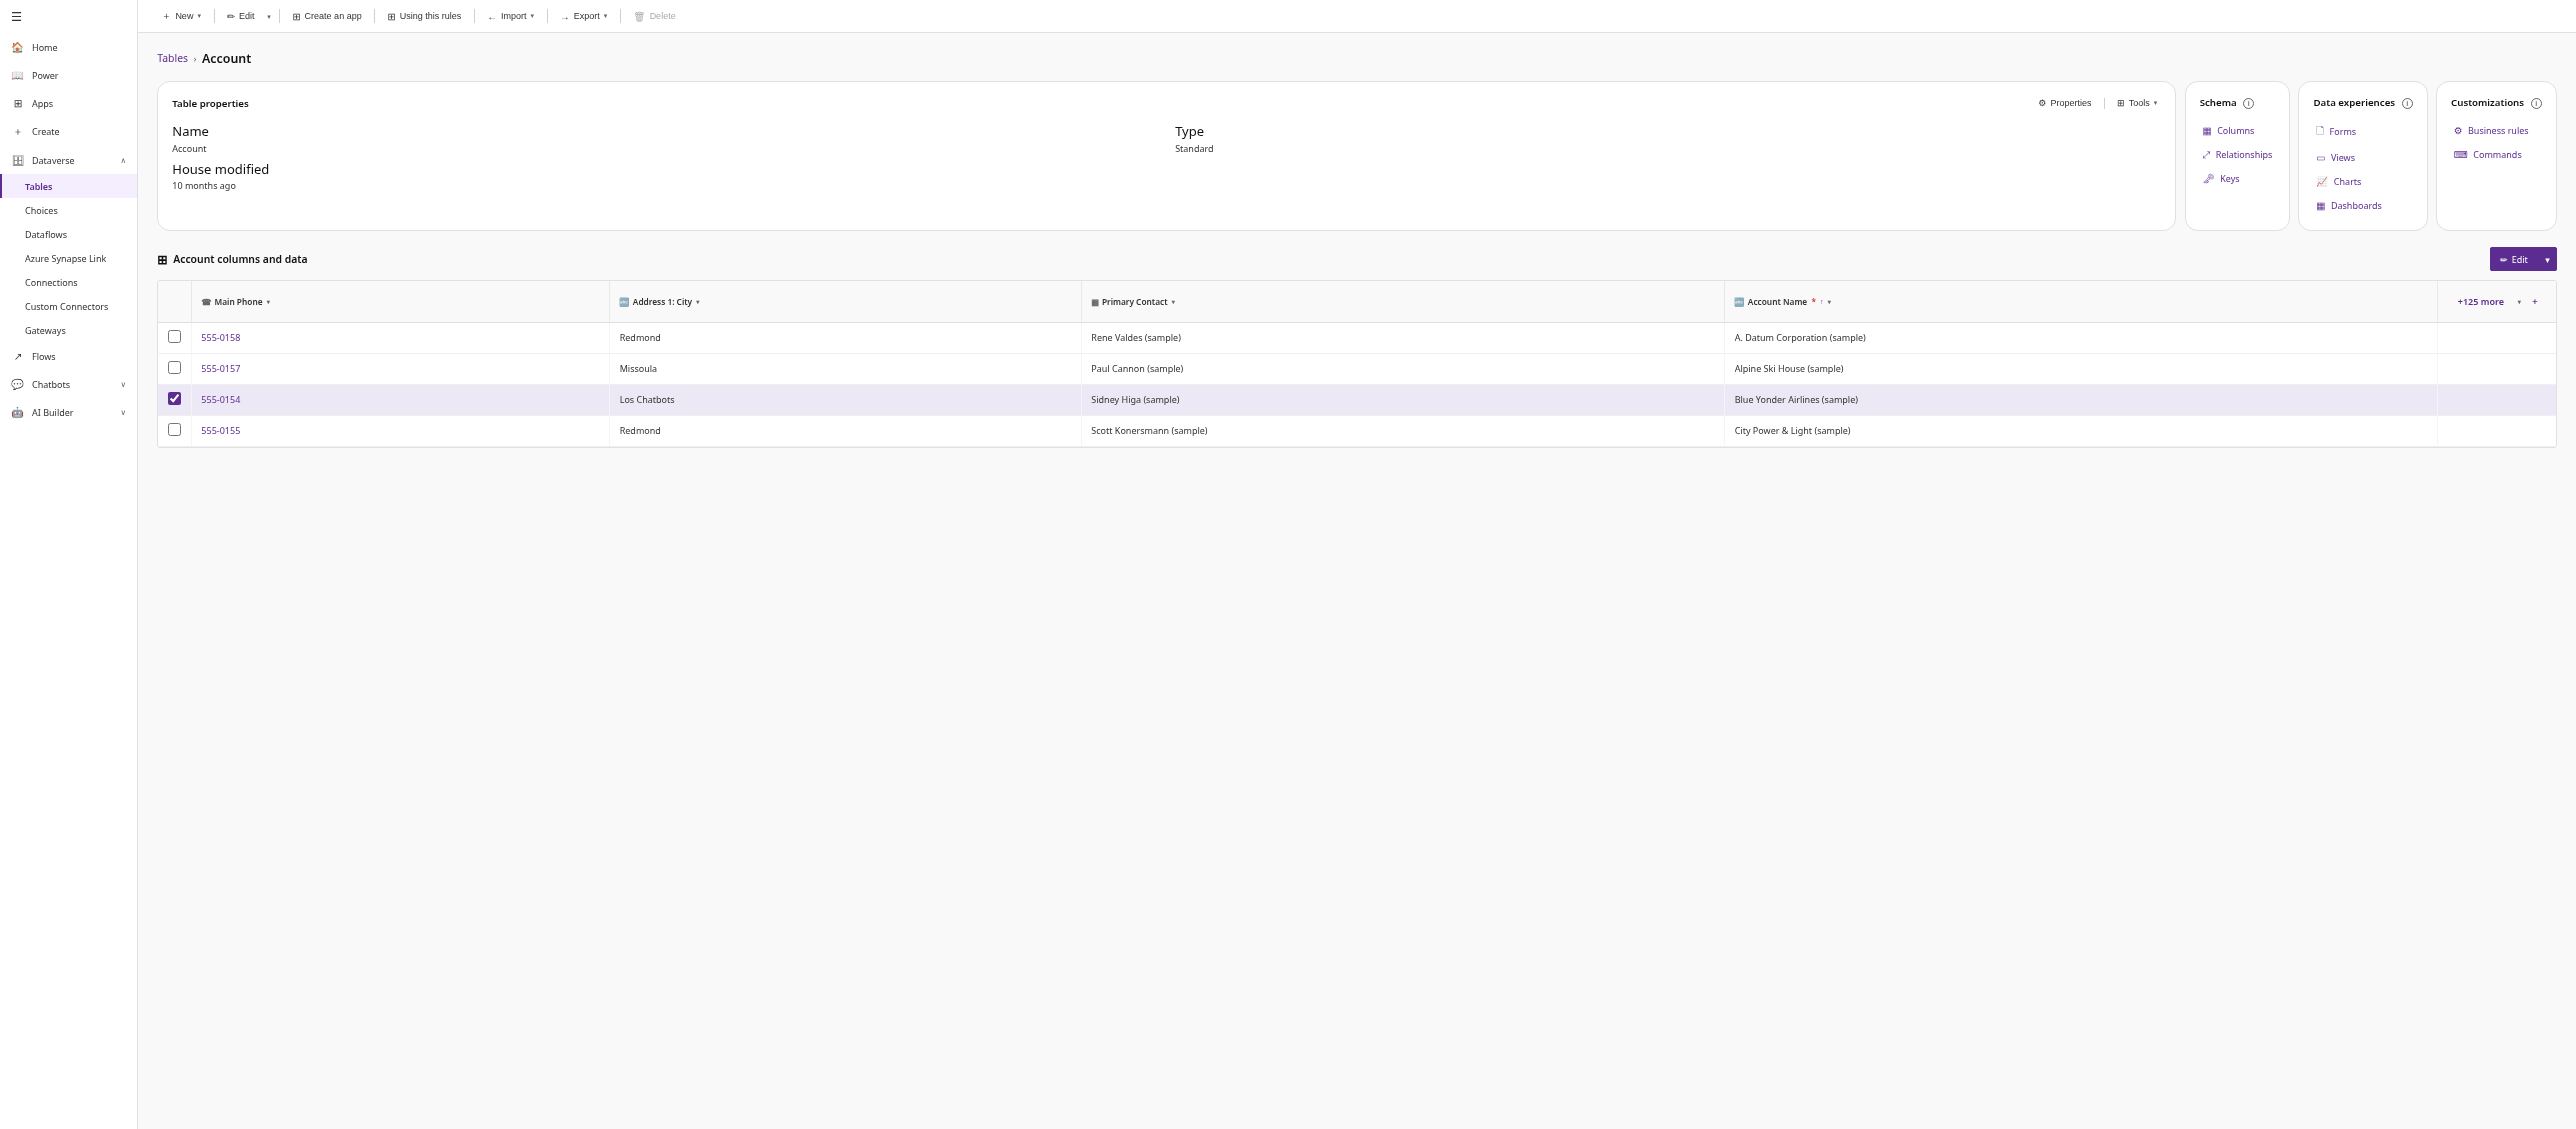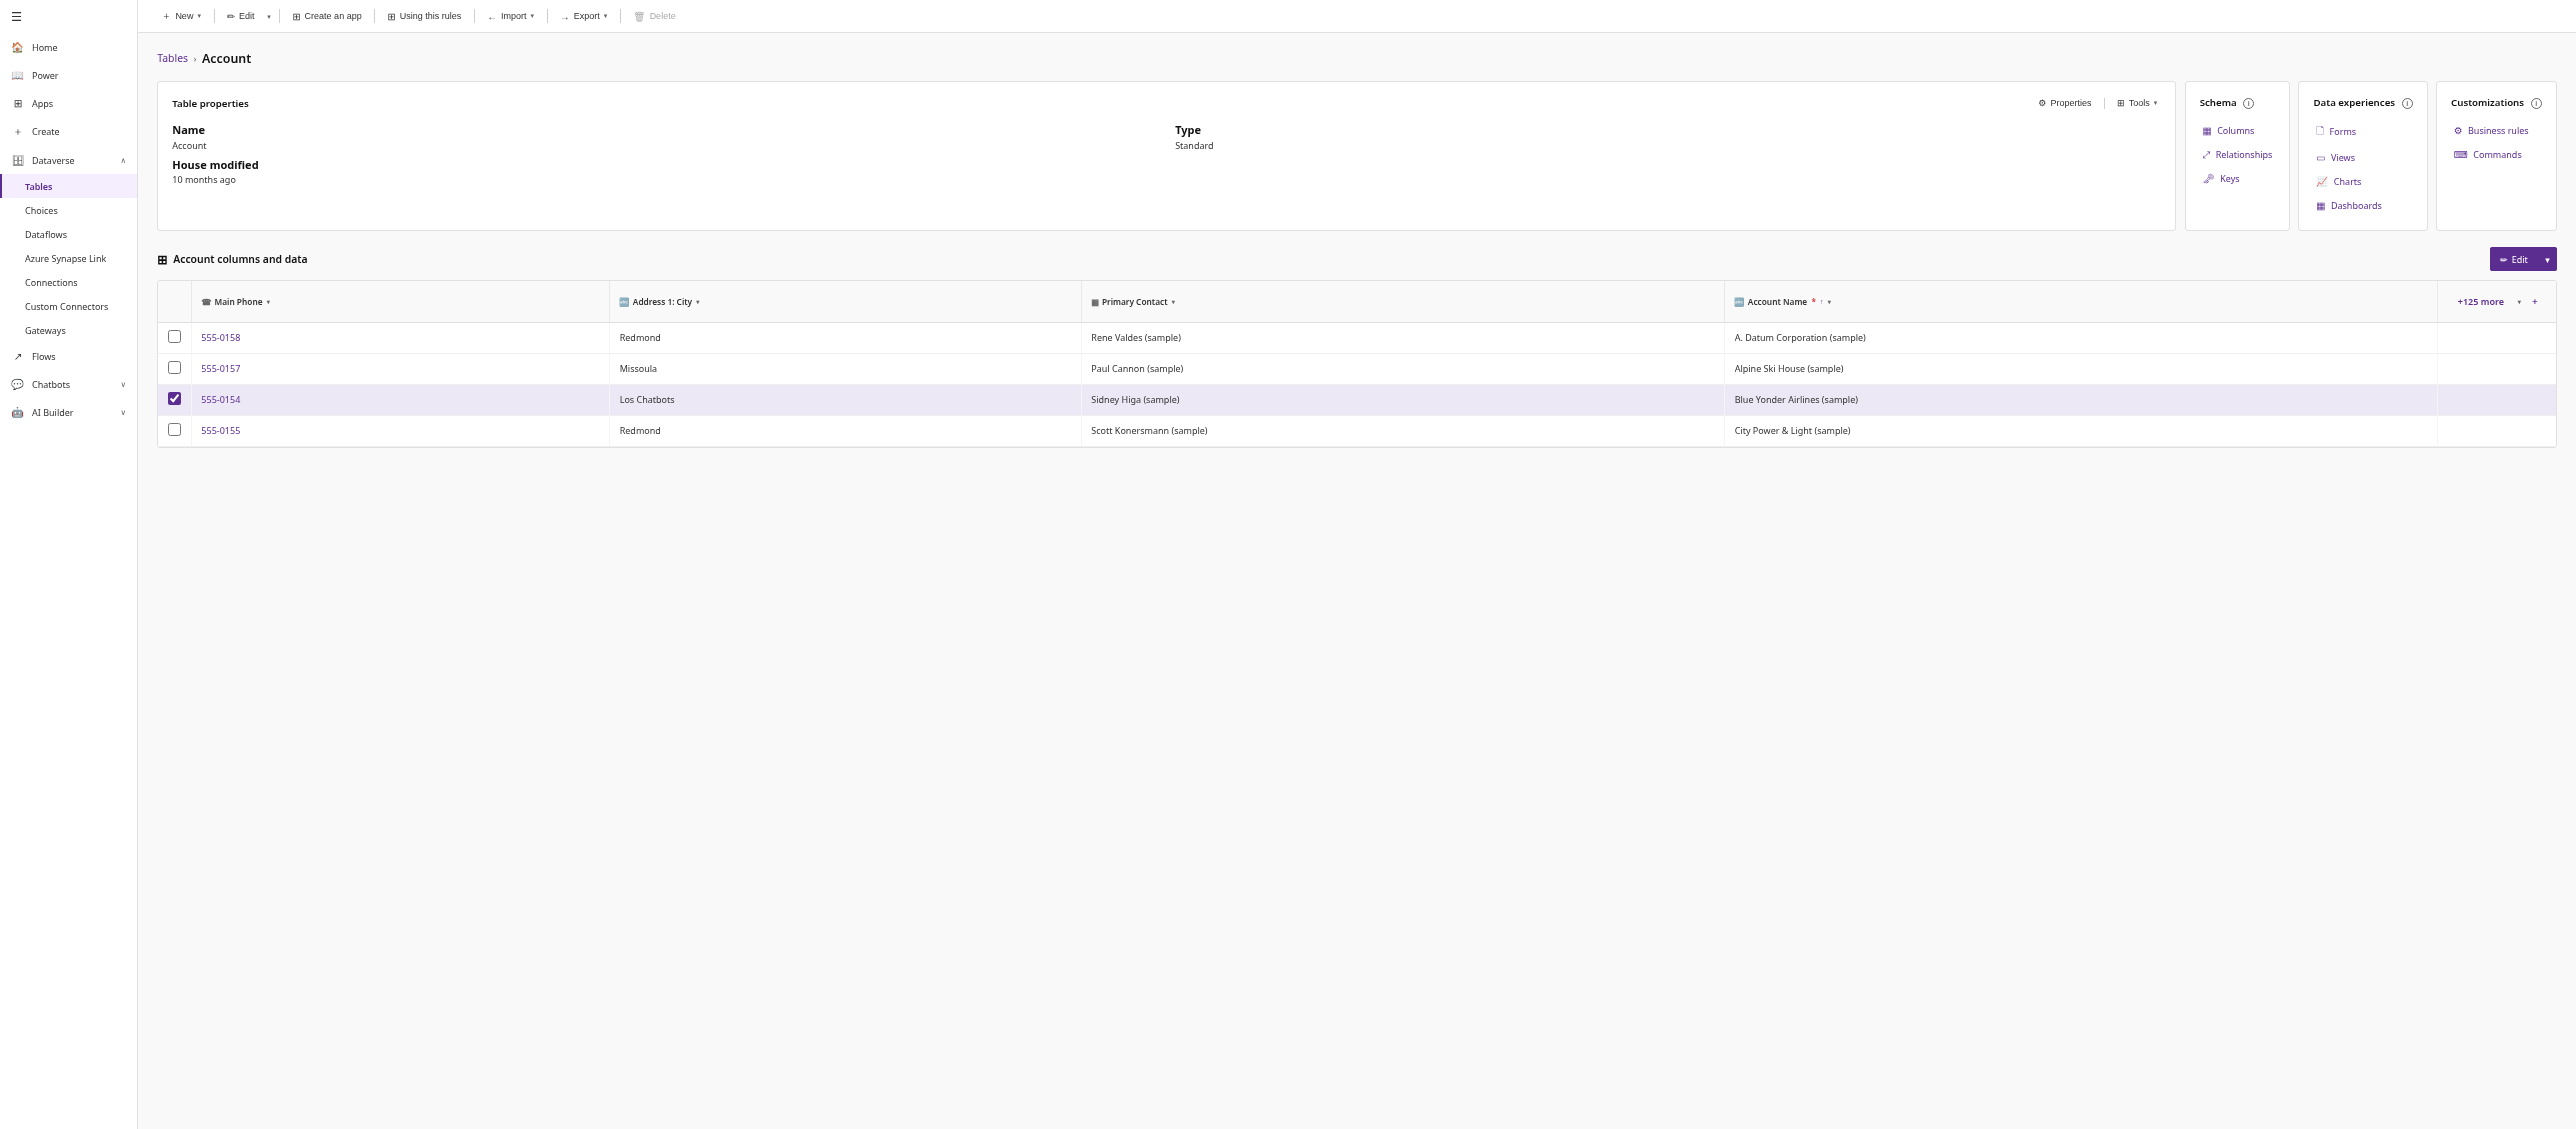--- a/index.html
+++ b/index.html
@@ -117,21 +117,21 @@
     
     .cards-row {
       display: flex;
       gap: 8.3px;
       margin-bottom: 16.6px;
     }
 
     .card {
       background: #fff;
       border: 0.7px solid #e0e0e0;
-      border-radius: 3px;
+      border-radius: 13px;
       padding: 14px;
       flex: 1;
     }
     .card-header {
       display: flex;
       align-items: center;
       justify-content: space-between;
       margin-bottom: 11px;
     }
     .card-title {
@@ -154,21 +154,21 @@
     }
     .card-action-separator { width: 0.7px; height: 11px; background: #d0d0d0; }
     .info-icon { display: inline-flex; align-items: center; justify-content: center; width: 11px; height: 11px; border-radius: 50%; border: 0.7px solid #666; font-size: 7px; color: #666; margin-left: 4.1px; }
 
     
     .props-grid {
       display: grid;
       grid-template-columns: 1fr 1fr;
       gap: 5.5px 16.6px;
     }
-    .prop-label { font-size: 11px; font-weight: 700; color: #111; margin-bottom: 1.4px; }
+    .prop-label { font-size: 13px; font-weight: 400; color: #111; margin-bottom: 1.4px; }
     .prop-value { font-size: 9px; color: #333; }
 
     
     .card-links { display: flex; flex-direction: column; gap: 2.8px; }
     .card-link {
       display: flex;
       align-items: center;
       gap: 5.5px;
       padding: 4.1px 2.8px;
       color: #5c2d91;

